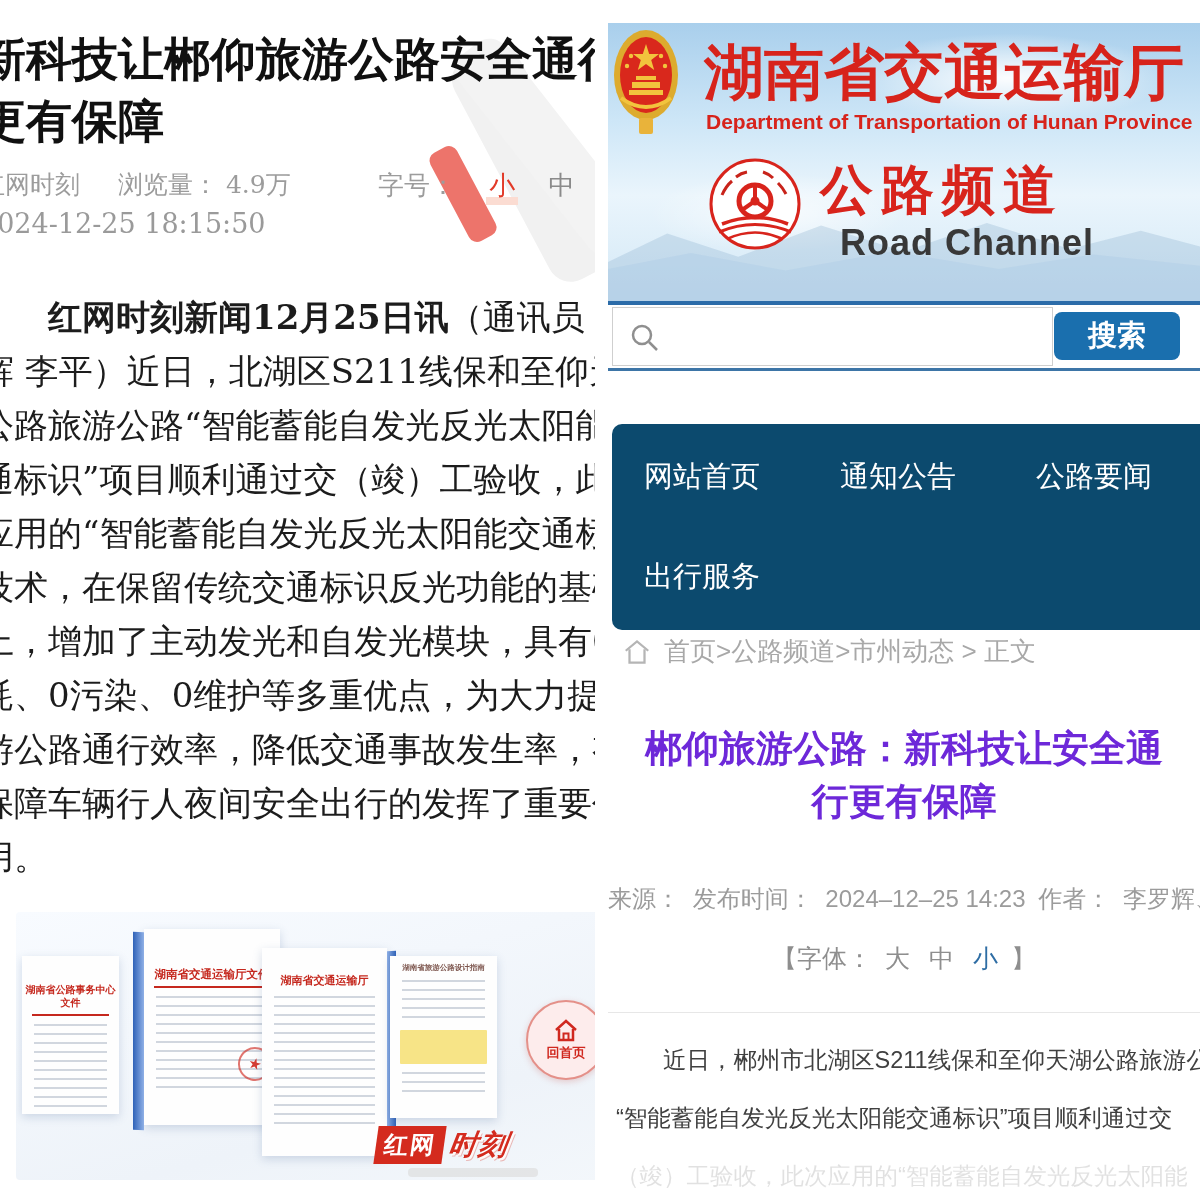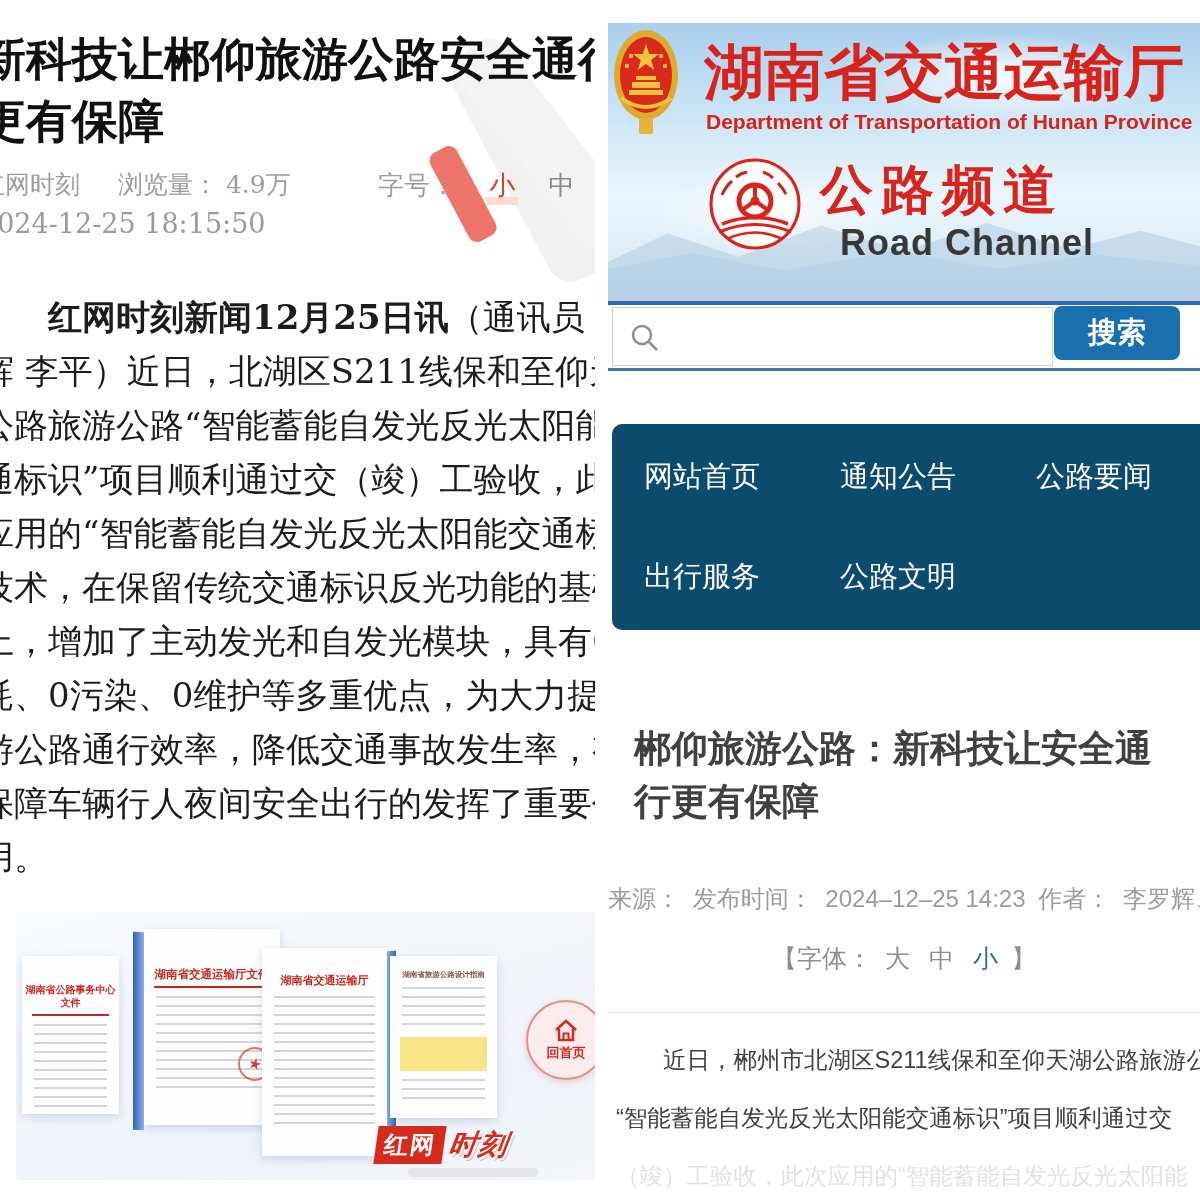--- a/index.html
+++ b/index.html
@@ -54,21 +54,21 @@
   .doc .dtitle { color:#c5281e; font-weight:bold; text-align:center; line-height:1.25; }
   .doc .rule { height:2px; background:#c5281e; margin:5px 10px 0 10px; }
   .doc .lines { background:repeating-linear-gradient(to bottom,#9aa6b8 0 2px,transparent 2px 9px);
                 opacity:.45; margin:8px 12px 0 12px; }
   .doc1 { left:6px; top:44px; width:97px; height:158px; padding-top:28px; }
   .doc1 .dtitle { font-size:10px; }
   .doc2 { left:128px; top:17px; width:136px; height:196px; padding-top:38px; }
   .doc2 .dtitle { font-size:11.5px; }
   .doc3 { left:246px; top:36px; width:125px; height:208px; padding-top:26px; }
   .doc3 .dtitle { font-size:11px; }
-  .doc4 { left:374px; top:44px; width:107px; height:162px; padding-top:14px; }
+  .doc4 { left:374px; top:44px; width:107px; height:162px; padding-top:7px; }
   .doc4 .dtitle { font-size:7.5px; color:#7d564e; }
   .spL { position:absolute; left:-11px; top:3px; bottom:-5px; width:11px;
          background:linear-gradient(90deg,#2f62b8,#8fb0e6); transform:skewY(3deg); }
   .spR { position:absolute; right:-9px; top:3px; bottom:-5px; width:9px;
          background:linear-gradient(90deg,#8fb0e6,#2f62b8); transform:skewY(-3deg); }
   .seal { position:absolute; right:8px; bottom:44px; width:34px; height:34px;
           border:2px solid rgba(210,40,30,.7); border-radius:50%; color:#d2281e;
           display:flex; align-items:center; justify-content:center;
           font-size:15px; transform:rotate(14deg); opacity:.9; }
   .seal::before { content:"★"; }
@@ -120,36 +120,36 @@
 
   .rp-search { position:absolute; left:0; top:305px; width:592px; height:66px;
                background:#fff; border-bottom:3px solid #3d75a7; }
   .search-box { position:absolute; left:4px; top:2px; width:441px; height:59px;
                 border:1px solid #cfcfcf; background:#fff; }
   .search-box input { position:absolute; left:56px; top:0; width:380px; height:57px;
                       border:none; outline:none; font-size:26px; color:#333;
                       font-family:"Liberation Sans","DejaVu Sans",sans-serif; }
   .search-box input::placeholder { color:#7d7d7d; }
   .mag { position:absolute; left:16px; top:14px; }
-  .rp-search button { position:absolute; left:446px; top:1px; width:126px; height:54px;
+  .rp-search button { position:absolute; left:446px; top:7px; width:126px; height:48px;
                       background:#1a6fae; color:#fff; border:none; border-radius:8px;
                       font-size:29px; font-weight:bold; cursor:pointer;
                       font-family:"Liberation Sans","DejaVu Sans",sans-serif; }
 
   .rp-nav { position:absolute; left:4px; top:424px; width:588px; height:206px;
             background:#0c4a6e; border-radius:10px 0 0 10px;
             display:grid; grid-template-columns:196px 196px 196px;
             grid-template-rows:100px 100px; padding-top:3px; }
   .rp-nav .nav-item { display:flex; align-items:center; padding-left:32px;
                       color:#fff; font-size:29px; cursor:pointer; white-space:nowrap; }
 
   .rp-crumb { position:absolute; left:14px; top:634px; display:flex; align-items:center;
               gap:12px; font-size:26px; color:#a8a8a8; cursor:pointer; }
-  .r-title { position:absolute; left:26px; top:722px; width:540px; text-align:left;
-             font-size:37px; line-height:53px; font-weight:bold; color:#404040; }
+  .r-title { position:absolute; left:26px; top:722px; width:540px; text-align:center;
+             font-size:37px; line-height:53px; font-weight:bold; color:#6d28d9; }
   .r-meta { position:absolute; left:0; top:884px; width:592px; text-align:center;
             font-size:24px; line-height:30px; color:#9b9b9b; white-space:nowrap; }
   .r-meta span { margin-right:6px; }
   .r-fontrow { position:absolute; left:0; top:942px; width:592px; text-align:center;
                font-size:25px; color:#8e8e8e; }
   .r-fontrow .fz { margin:0 6px; cursor:pointer; }
   .fz-small { color:#2e6da4; }
   .r-divider { position:absolute; left:0; top:1012px; width:592px;
                border-top:1px solid #e7e7e7; }
   .r-para { position:absolute; left:8px; top:1031px; width:580px;
@@ -293,23 +293,29 @@
       </svg>
     </div>
     <button>搜索</button>
   </div>
 
   <nav class="rp-nav">
     <div class="nav-item">网站首页</div>
     <div class="nav-item">通知公告</div>
     <div class="nav-item">公路要闻</div>
     <div class="nav-item">出行服务</div>
-    <div class="nav-item">公路文明</div>
   </nav>
 
+  <div class="rp-crumb">
+    <svg width="30" height="30" viewBox="0 0 24 24">
+      <path d="M3,11 L12,3.5 L21,11" stroke="#b5b5b5" stroke-width="1.8" fill="none"></path>
+      <path d="M6,9.8 V20.5 H18 V9.8" stroke="#b5b5b5" stroke-width="1.8" fill="none"></path>
+    </svg>
+    <span>首页&gt;公路频道&gt;市州动态 &gt; 正文</span>
+  </div>
 
   <h2 class="r-title">郴仰旅游公路：新科技让安全通行更有保障</h2>
 
   <div class="r-meta">
     <span>来源：</span>
     <span>发布时间：</span>
     <span>2024–12–25 14:23</span>
     <span>作者：</span>
     <span>李罗辉、李平</span>
   </div>

